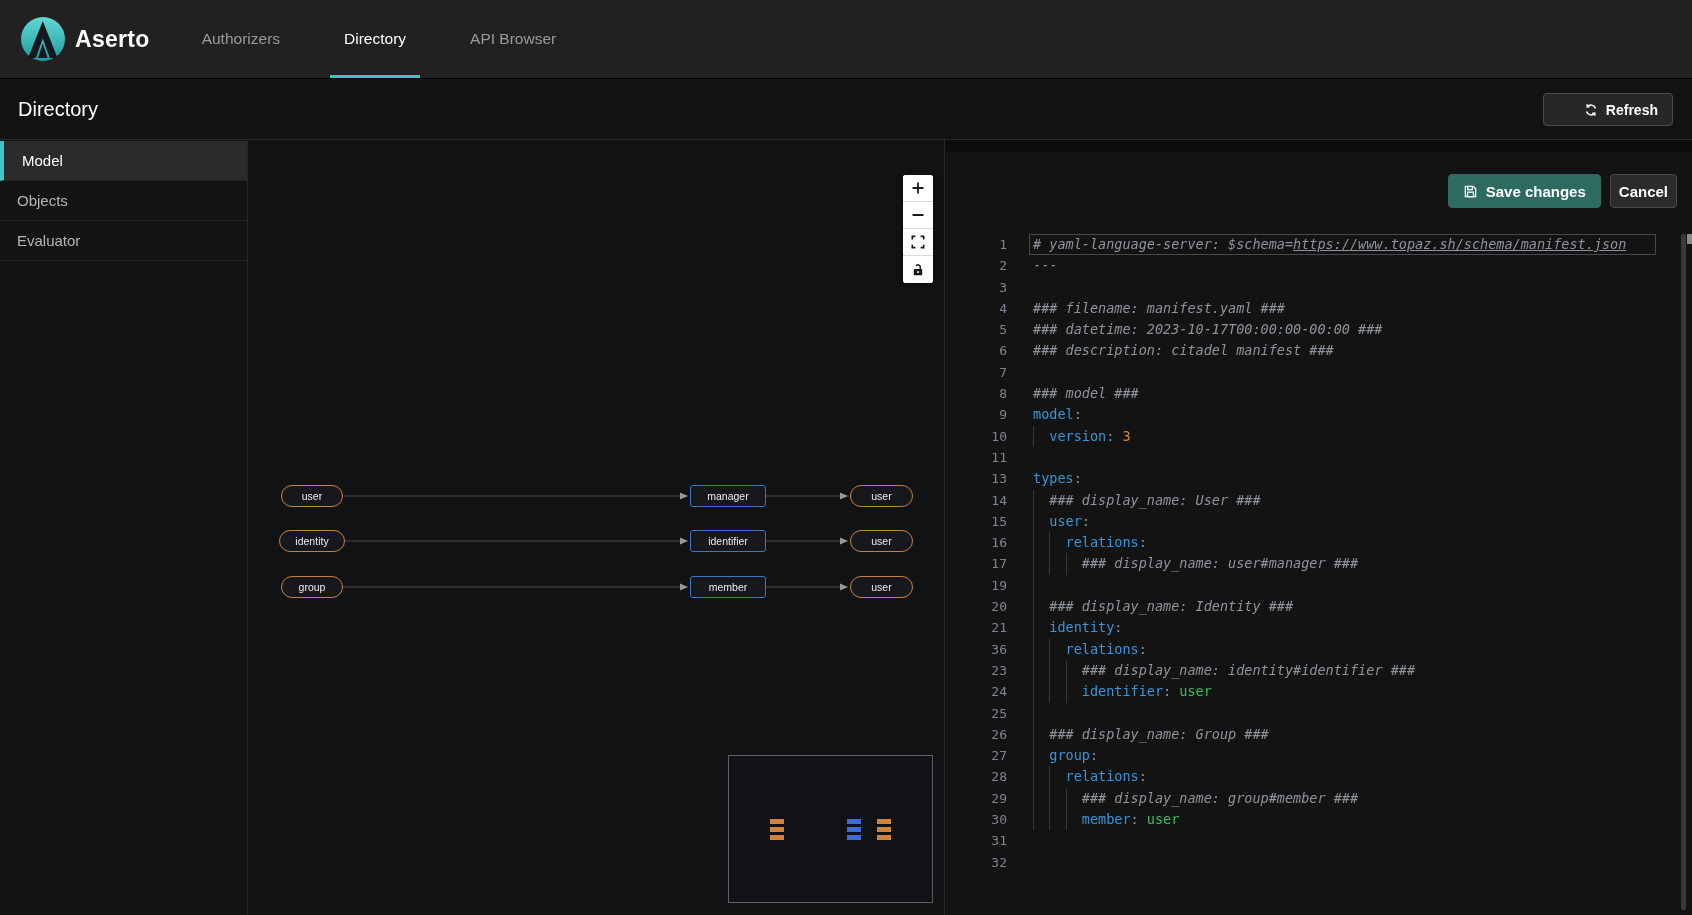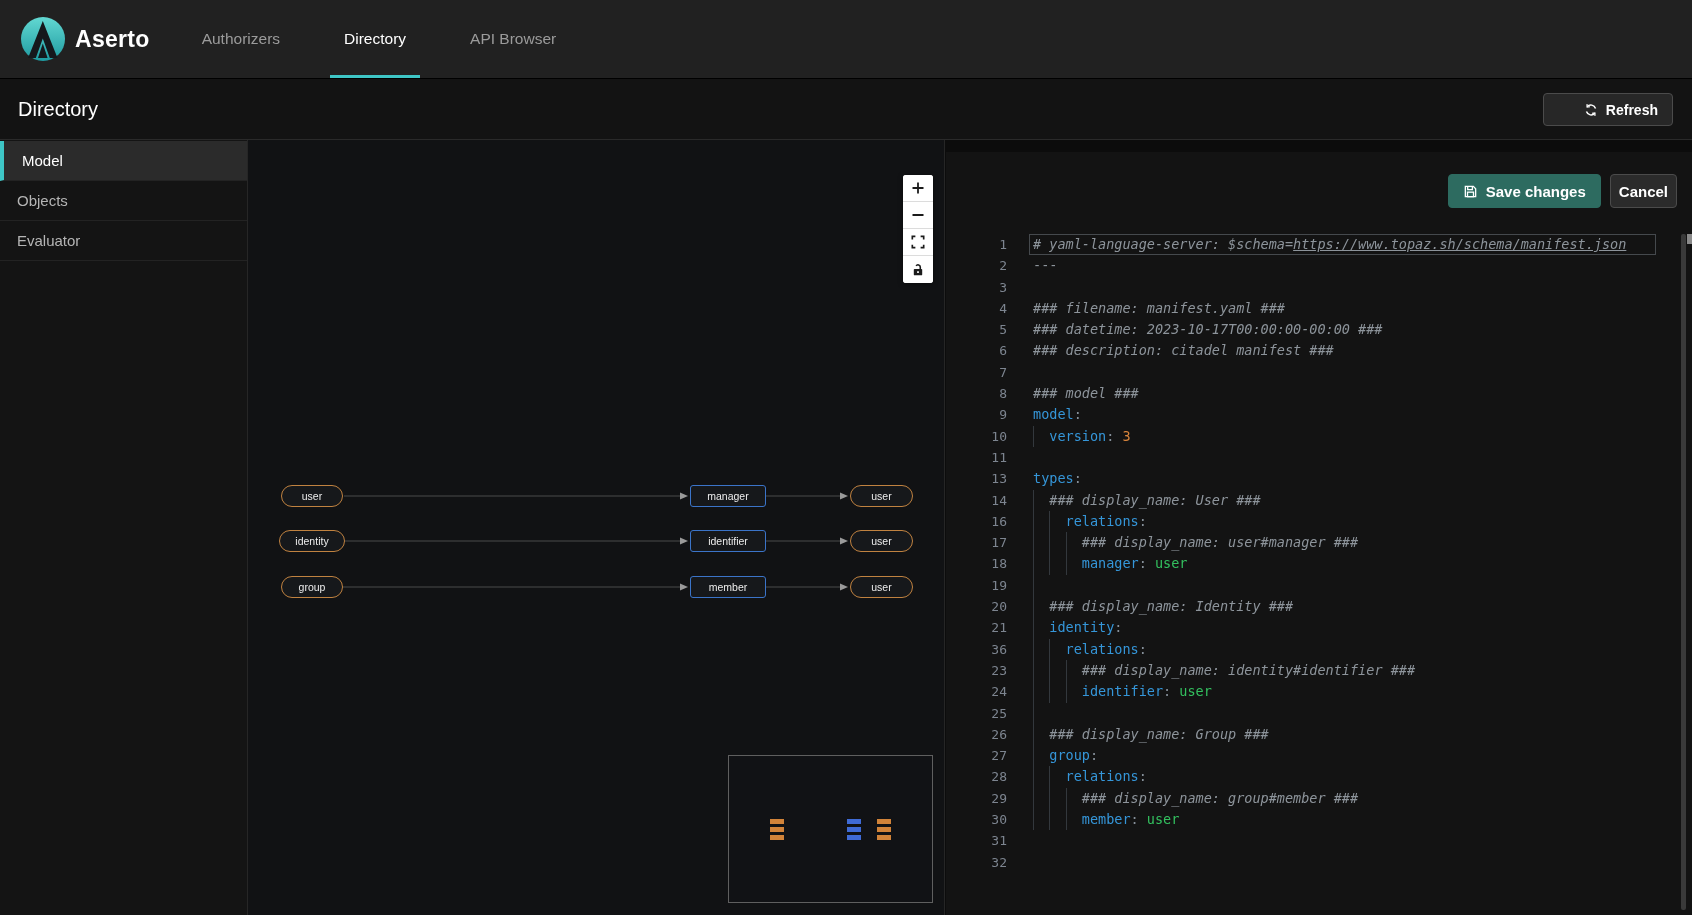--- a/index.html
+++ b/index.html
@@ -193,23 +193,23 @@
       <div class="line"><span class="ln">4</span><span class="lc"><span class="tk-comment">### filename: manifest.yaml ###</span></span></div>
       <div class="line"><span class="ln">5</span><span class="lc"><span class="tk-comment">### datetime: 2023-10-17T00:00:00-00:00 ###</span></span></div>
       <div class="line"><span class="ln">6</span><span class="lc"><span class="tk-comment">### description: citadel manifest ###</span></span></div>
       <div class="line"><span class="ln">7</span><span class="lc"></span></div>
       <div class="line"><span class="ln">8</span><span class="lc"><span class="tk-comment">### model ###</span></span></div>
       <div class="line"><span class="ln">9</span><span class="lc"><span class="tk-key">model</span><span class="tk-punct">:</span></span></div>
       <div class="line"><span class="ln">10</span><span class="lc"><span class="g" style="left: 26px;"></span><span class="tk-plain">  </span><span class="tk-key">version</span><span class="tk-punct">: </span><span class="tk-number">3</span></span></div>
       <div class="line"><span class="ln">11</span><span class="lc"></span></div>
       <div class="line"><span class="ln">13</span><span class="lc"><span class="tk-key">types</span><span class="tk-punct">:</span></span></div>
       <div class="line"><span class="ln">14</span><span class="lc"><span class="g" style="left: 26px;"></span><span class="tk-plain">  </span><span class="tk-comment">### display_name: User ###</span></span></div>
+      <div class="line"><span class="ln">15</span><span class="lc"><span class="g" style="left: 26px;"></span><span class="tk-plain">  </span><span class="tk-key">user</span><span class="tk-punct">:</span></span></div>
       <div class="line"><span class="ln">16</span><span class="lc"><span class="g" style="left: 26px;"></span><span class="g" style="left: 42.26px;"></span><span class="tk-plain">    </span><span class="tk-key">relations</span><span class="tk-punct">:</span></span></div>
       <div class="line"><span class="ln">17</span><span class="lc"><span class="g" style="left: 26px;"></span><span class="g" style="left: 42.26px;"></span><span class="g" style="left: 58.52px;"></span><span class="tk-plain">      </span><span class="tk-comment">### display_name: user#manager ###</span></span></div>
-      <div class="line"><span class="ln">18</span><span class="lc"><span class="g" style="left: 26px;"></span><span class="g" style="left: 42.26px;"></span><span class="g" style="left: 58.52px;"></span><span class="tk-plain">      </span><span class="tk-key">manager</span><span class="tk-punct">: </span><span class="tk-value">user</span></span></div>
       <div class="line"><span class="ln">19</span><span class="lc"><span class="g" style="left: 26px;"></span></span></div>
       <div class="line"><span class="ln">20</span><span class="lc"><span class="g" style="left: 26px;"></span><span class="tk-plain">  </span><span class="tk-comment">### display_name: Identity ###</span></span></div>
       <div class="line"><span class="ln">21</span><span class="lc"><span class="g" style="left: 26px;"></span><span class="tk-plain">  </span><span class="tk-key">identity</span><span class="tk-punct">:</span></span></div>
       <div class="line"><span class="ln">36</span><span class="lc"><span class="g" style="left: 26px;"></span><span class="g" style="left: 42.26px;"></span><span class="tk-plain">    </span><span class="tk-key">relations</span><span class="tk-punct">:</span></span></div>
       <div class="line"><span class="ln">23</span><span class="lc"><span class="g" style="left: 26px;"></span><span class="g" style="left: 42.26px;"></span><span class="g" style="left: 58.52px;"></span><span class="tk-plain">      </span><span class="tk-comment">### display_name: identity#identifier ###</span></span></div>
       <div class="line"><span class="ln">24</span><span class="lc"><span class="g" style="left: 26px;"></span><span class="g" style="left: 42.26px;"></span><span class="g" style="left: 58.52px;"></span><span class="tk-plain">      </span><span class="tk-key">identifier</span><span class="tk-punct">: </span><span class="tk-value">user</span></span></div>
       <div class="line"><span class="ln">25</span><span class="lc"><span class="g" style="left: 26px;"></span></span></div>
       <div class="line"><span class="ln">26</span><span class="lc"><span class="g" style="left: 26px;"></span><span class="tk-plain">  </span><span class="tk-comment">### display_name: Group ###</span></span></div>
       <div class="line"><span class="ln">27</span><span class="lc"><span class="g" style="left: 26px;"></span><span class="tk-plain">  </span><span class="tk-key">group</span><span class="tk-punct">:</span></span></div>
       <div class="line"><span class="ln">28</span><span class="lc"><span class="g" style="left: 26px;"></span><span class="g" style="left: 42.26px;"></span><span class="tk-plain">    </span><span class="tk-key">relations</span><span class="tk-punct">:</span></span></div>

